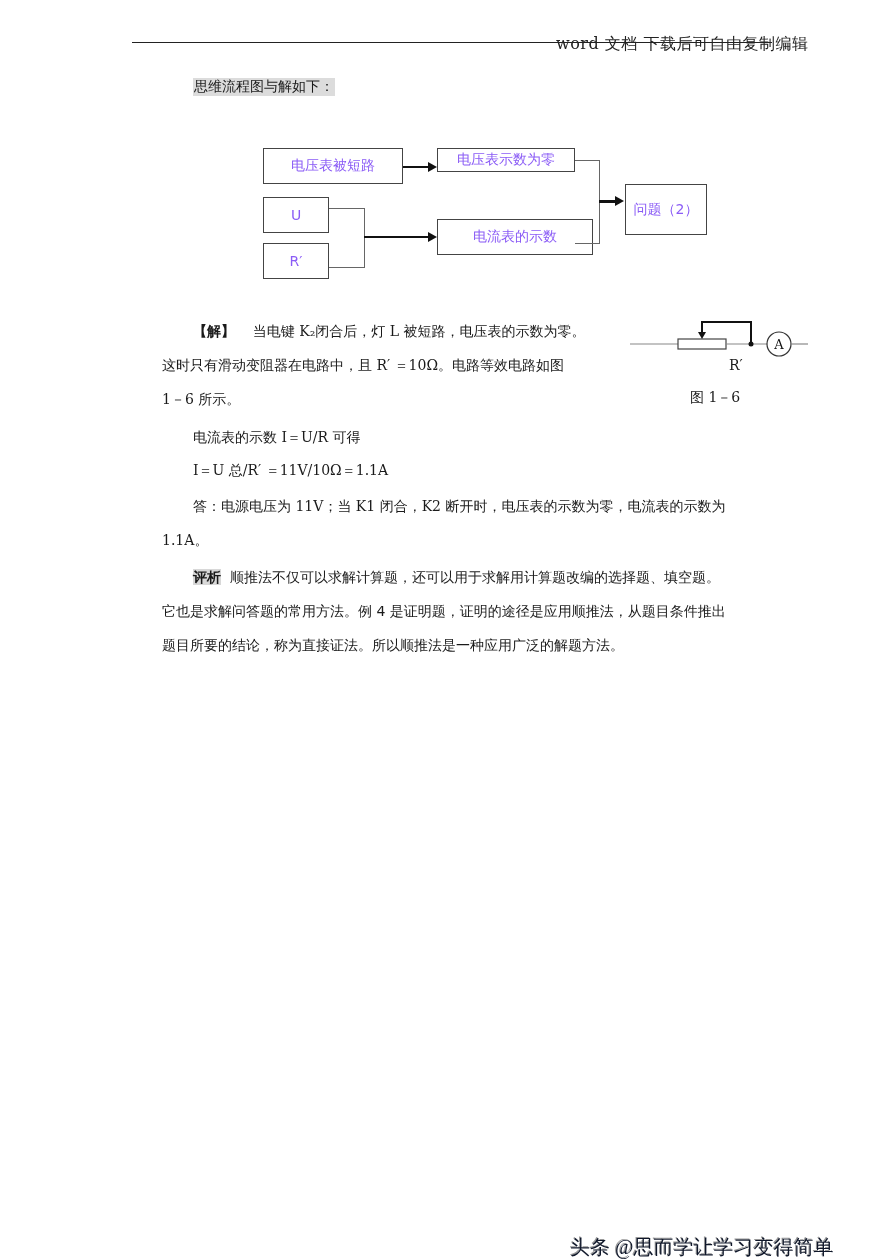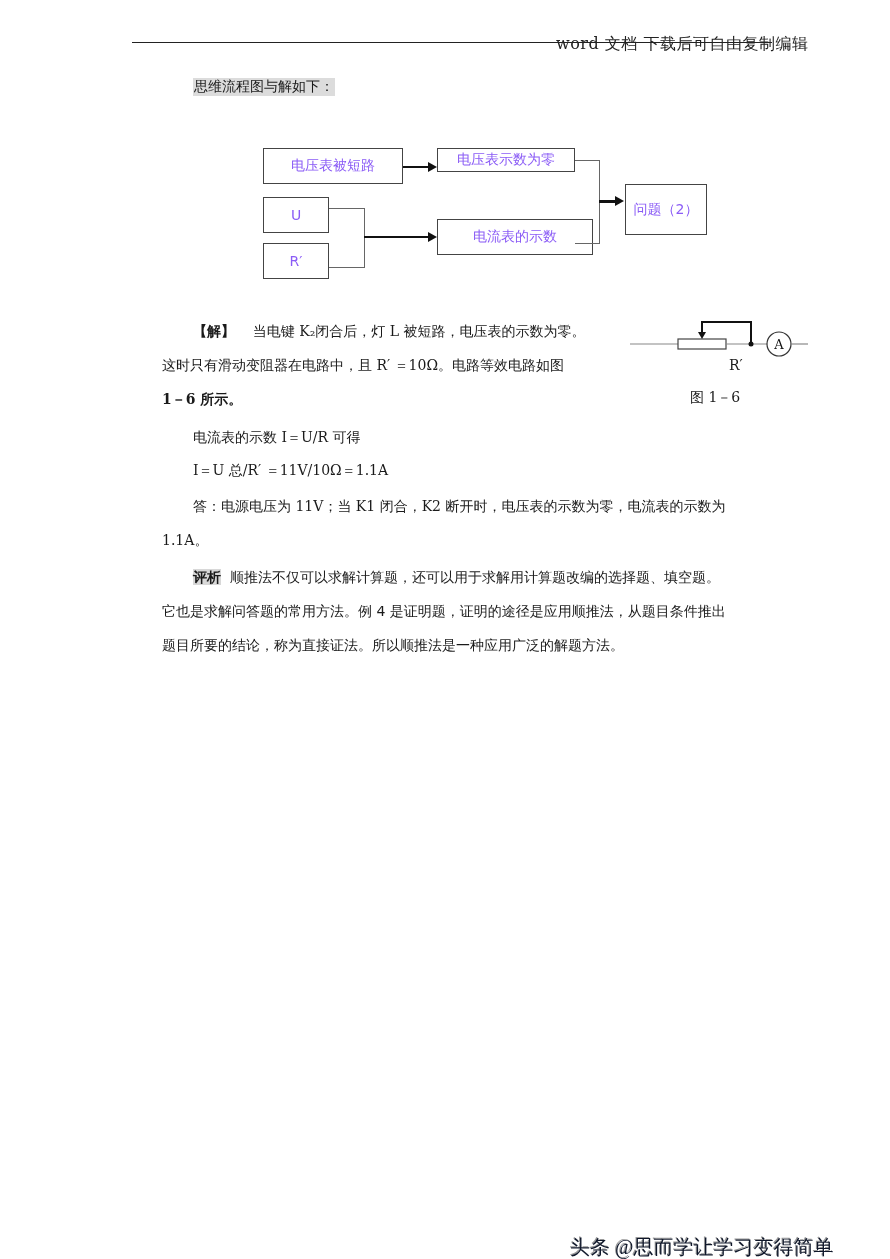--- a/index.html
+++ b/index.html
@@ -78,21 +78,21 @@
   <div class="line" style="left:575px;top:243px;width:24px;height:1px;"></div>
   <div class="line" style="left:599px;top:160px;width:1px;height:84px;"></div>
   <div class="thick" style="left:599px;top:200px;width:18px;height:3px;"></div>
   <div class="arrow-head" style="left:615px;top:196px;"></div>
 </div>
 
 <div class="para" style="left:193px;top:314px;">
   <span class="bold sans">【解】</span>&nbsp;&nbsp;&nbsp;&nbsp;<span>当电键 K₂闭合后，灯 L 被短路，电压表的示数为零。</span>
 </div>
 <div class="para" style="left:162px;top:348px;">这时只有滑动变阻器在电路中，且 R′ ＝10Ω。电路等效电路如图</div>
-<div class="para" style="left:162px;top:382px;font-weight:bold;">1－6 所示。</div>
+<div class="para" style="left:162px;top:382px;">1－6 所示。</div>
 <div class="para" style="left:193px;top:420px;">电流表的示数 I＝U/R 可得</div>
 <div class="para" style="left:193px;top:453px;">I＝U 总/R′ ＝11V/10Ω＝1.1A</div>
 <div class="para" style="left:193px;top:489px;">答：电源电压为 11V；当 K1 闭合，K2 断开时，电压表的示数为零，电流表的示数为</div>
 <div class="para" style="left:162px;top:523px;">1.1A。</div>
 
 <div>
   <svg class="abs" style="left:625px;top:315px;" width="185" height="45" viewBox="0 0 185 45">
     <line x1="5" y1="29" x2="53" y2="29" stroke="#888" stroke-width="1.2"></line>
     <rect x="53" y="24" width="48" height="10" fill="#fff" stroke="#444" stroke-width="1.2"></rect>
     <line x1="101" y1="29" x2="142" y2="29" stroke="#888" stroke-width="1.2"></line>

